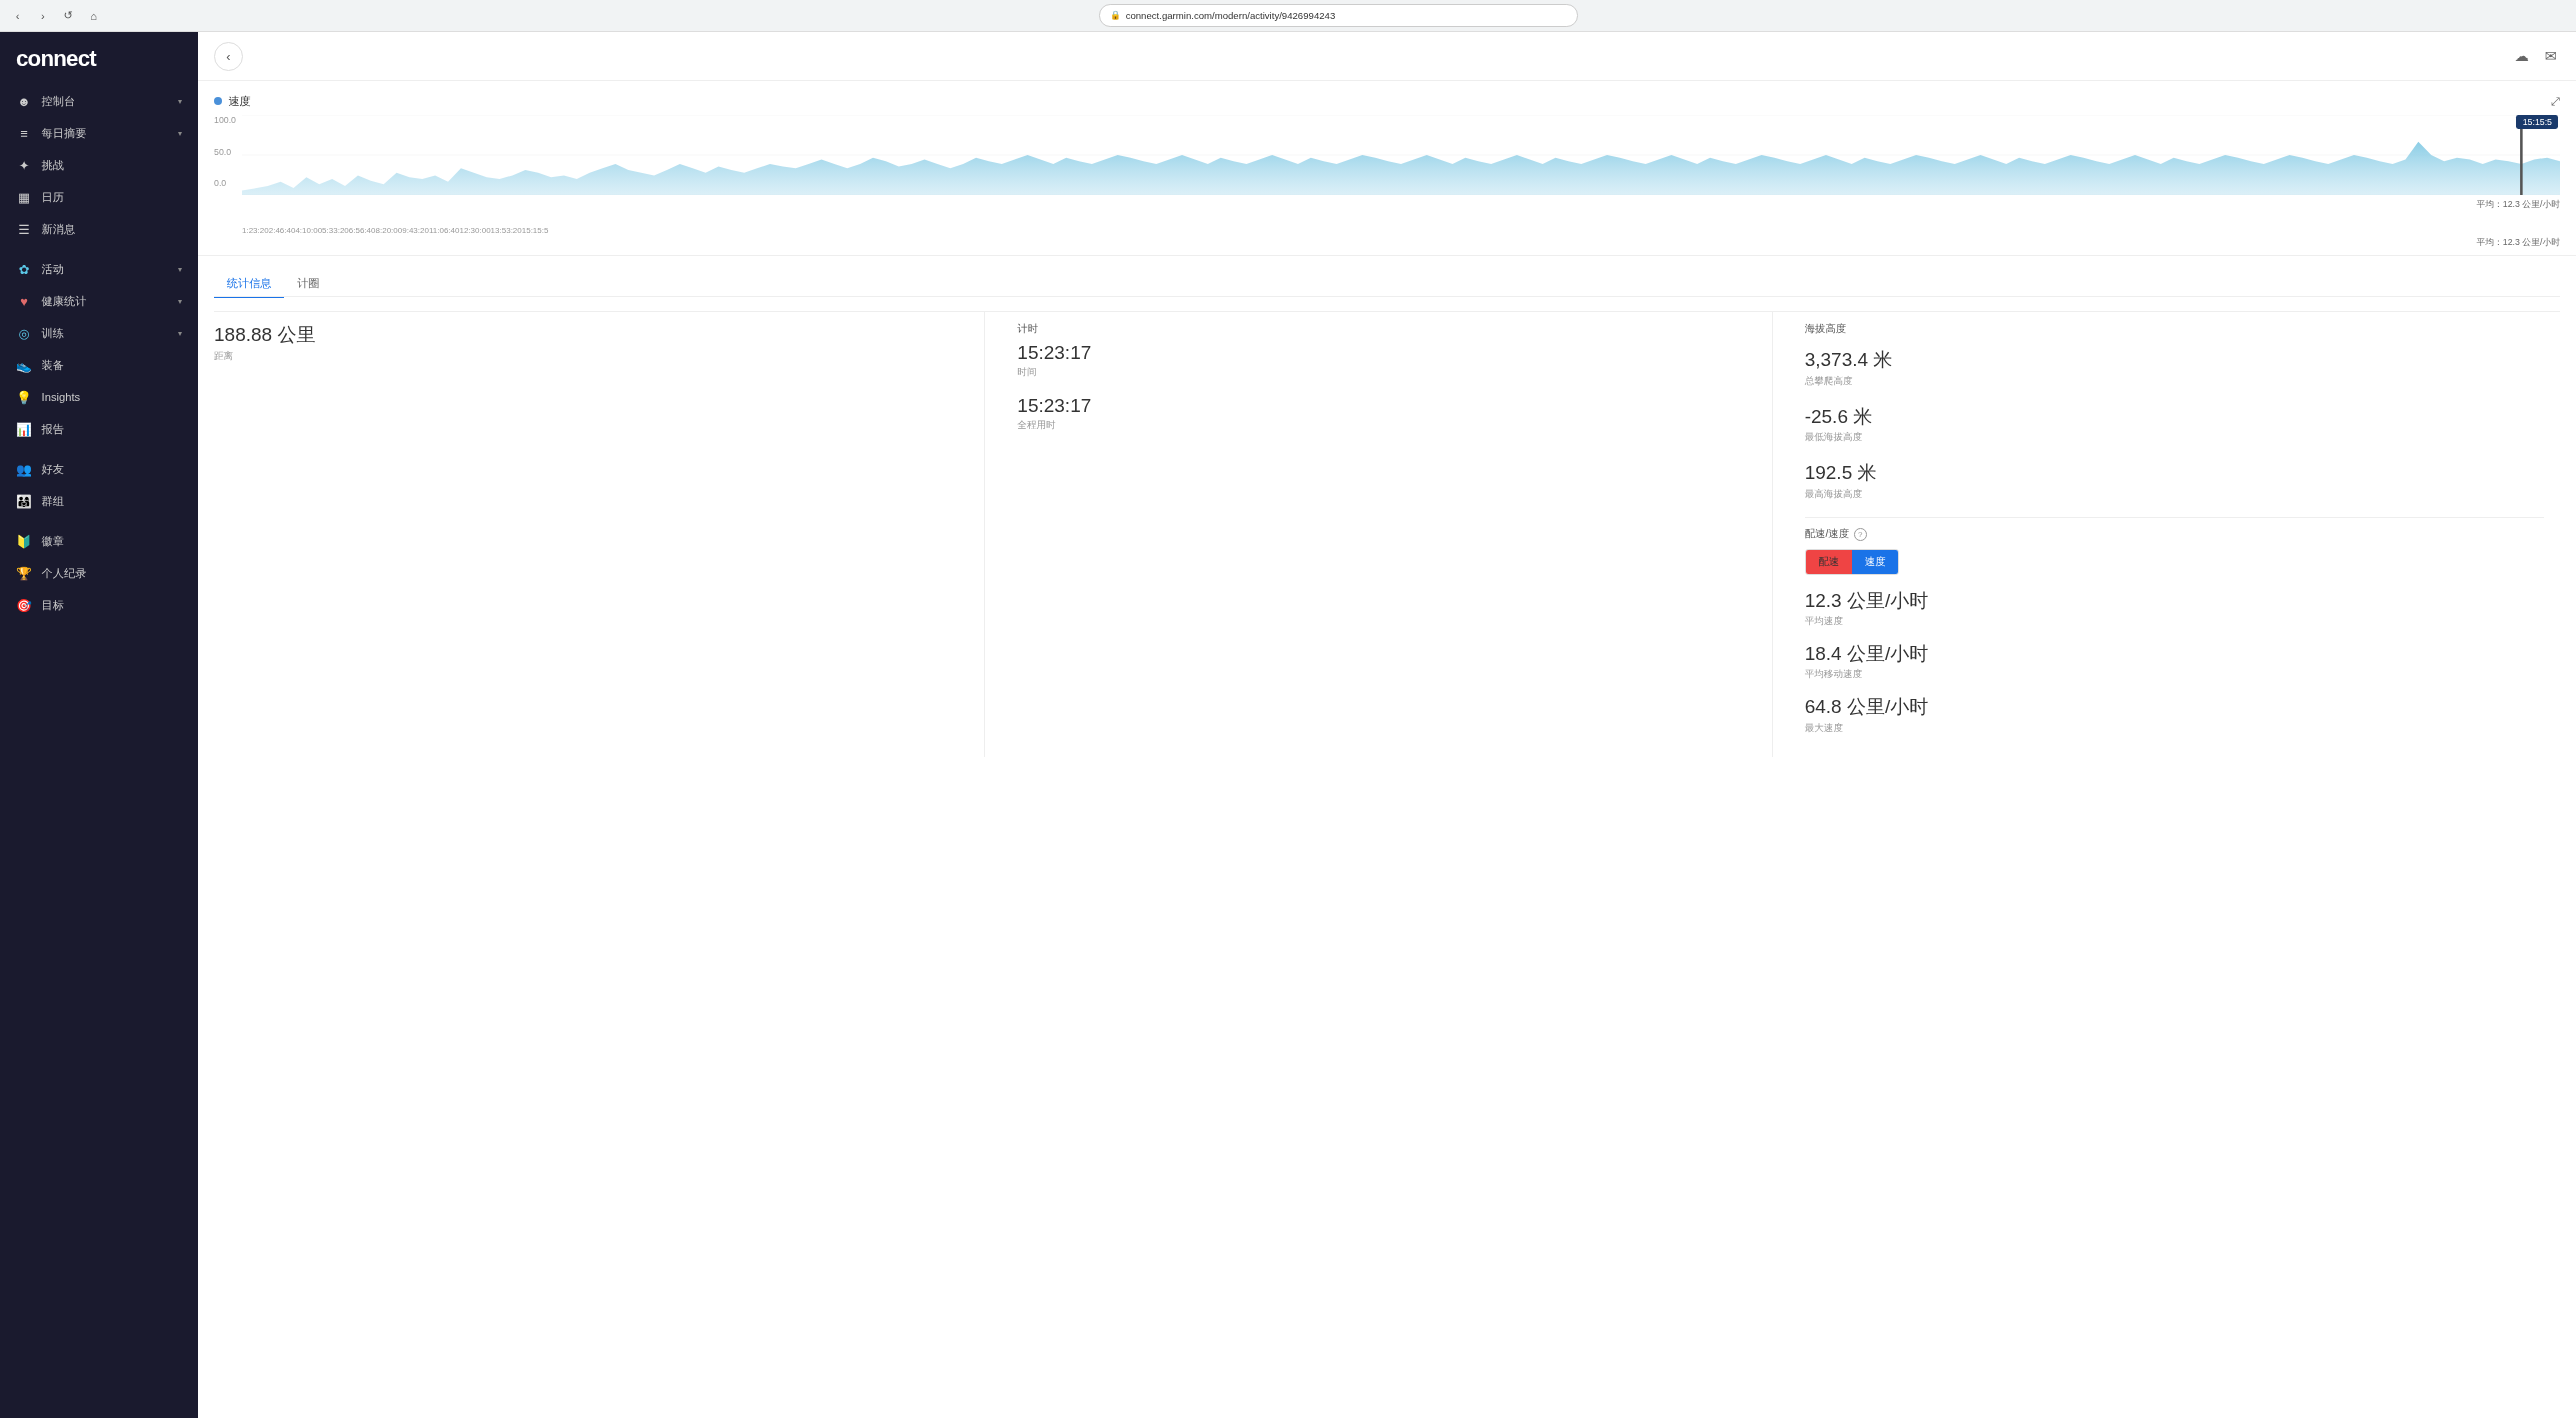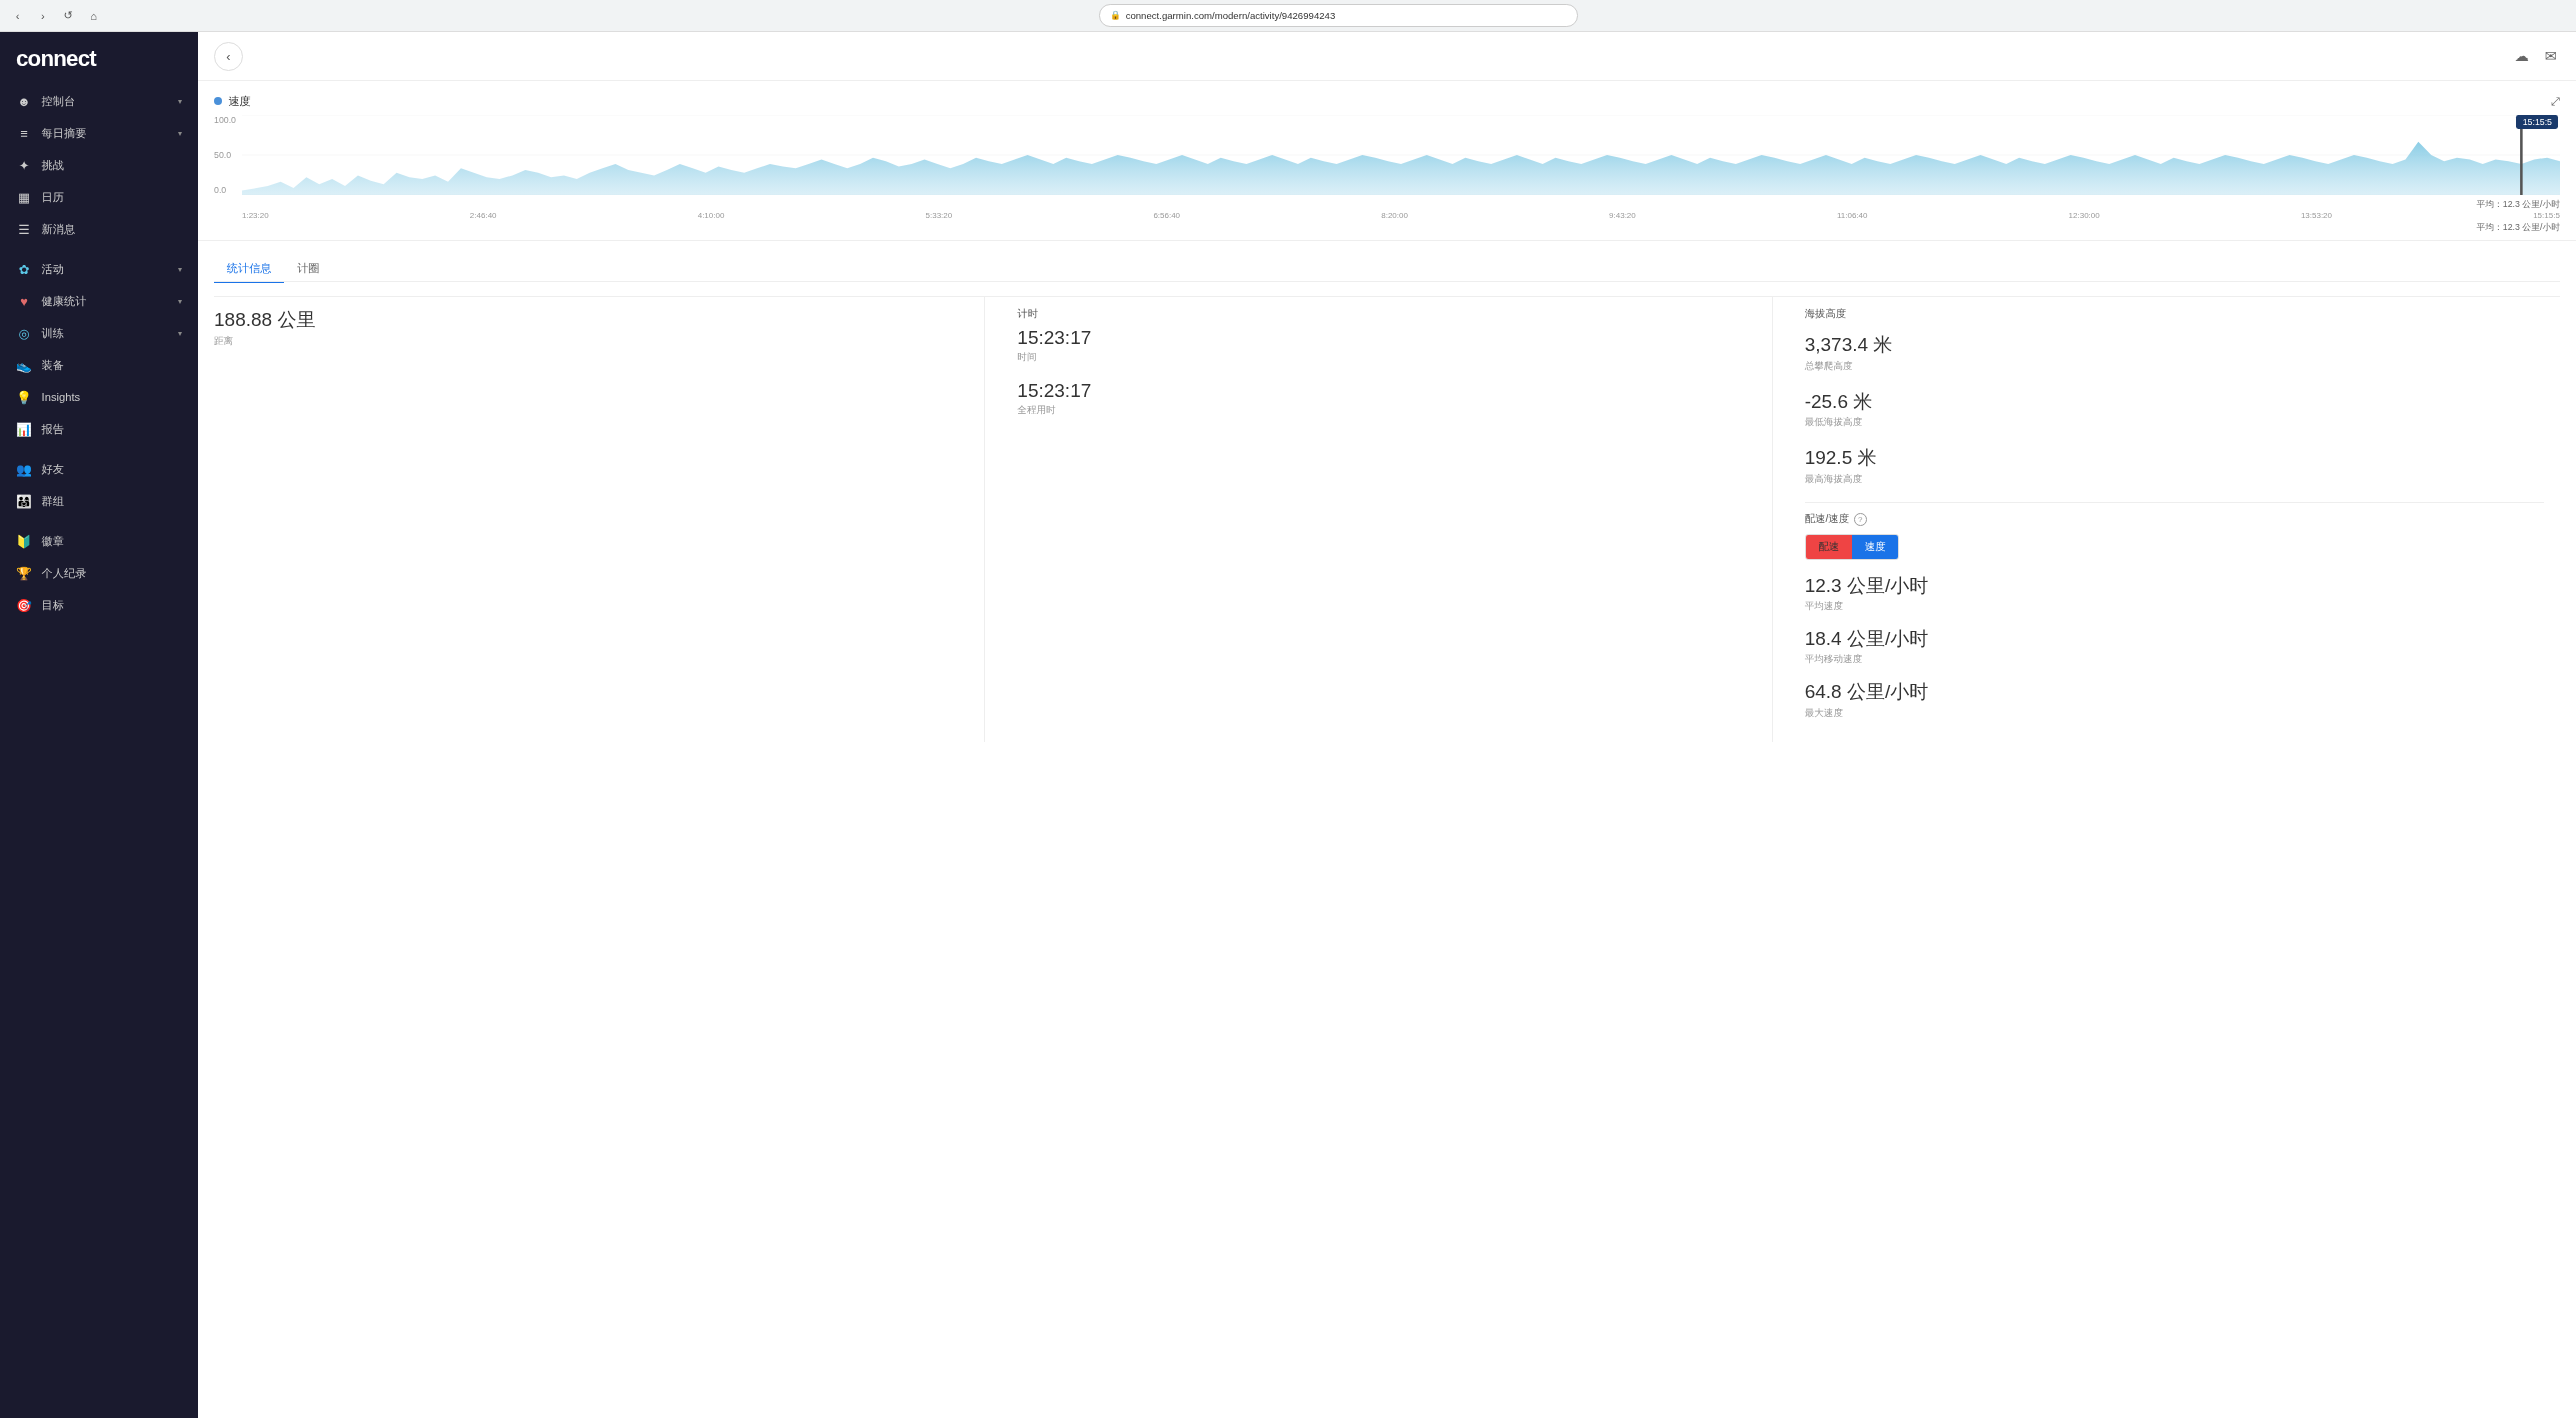--- a/index.html
+++ b/index.html
@@ -88,42 +88,41 @@
     .chart-title-row { display: flex; align-items: center; gap: 6.4px; }
     .chart-dot { width: 8px; height: 8px; border-radius: 50%; background: #4a90d9; }
     .chart-title { font-size: 11.2px; color: #333; font-weight: 500; }
     .expand-icon { font-size: 11.2px; color: #666; cursor: pointer; }
 
     .chart-container {
       position: relative; height: 96px; width: 100%;
       overflow: hidden;
     }
     .chart-y-labels {
-      position: absolute; left: 0; top: 0; bottom: 16px;
+      position: absolute; left: 0; top: 0; bottom: 23px;
       display: flex; flex-direction: column; justify-content: space-between;
       font-size: 8.8px; color: #999; width: 28px;
     }
     .chart-svg-area {
       position: absolute; left: 28px; right: 0; top: 0; bottom: 16px;
     }
     .chart-tooltip {
       position: absolute; right: 0; top: 0;
       background: #1a3a6b; color: white;
       font-size: 8.8px; padding: 2.4px 6.4px; border-radius: 2.4px;
       white-space: nowrap;
     }
     .chart-avg-label {
       position: absolute; bottom: 0; right: 0;
       font-size: 8.8px; color: #666;
     }
     .x-axis-labels {
-      display: flex; justify-content: space-between;
-      font-size: 8px; color: #999; margin-top: 0;
+      display: flex; justify-content: flex-start;
+      font-size: 8px; color: #999; margin-top: 15px;
       padding-left: 28px;
-      gap: 17px;
     }
 
     
     .stats-section { padding: 12.8px 16px; }
     .stats-tabs {
       display: flex; gap: 0; border-bottom: 1.6px solid #eee;
       margin-bottom: 14px;
     }
     .stats-tab {
       padding: 6.4px 12.8px; font-size: 11.2px; cursor: pointer;

